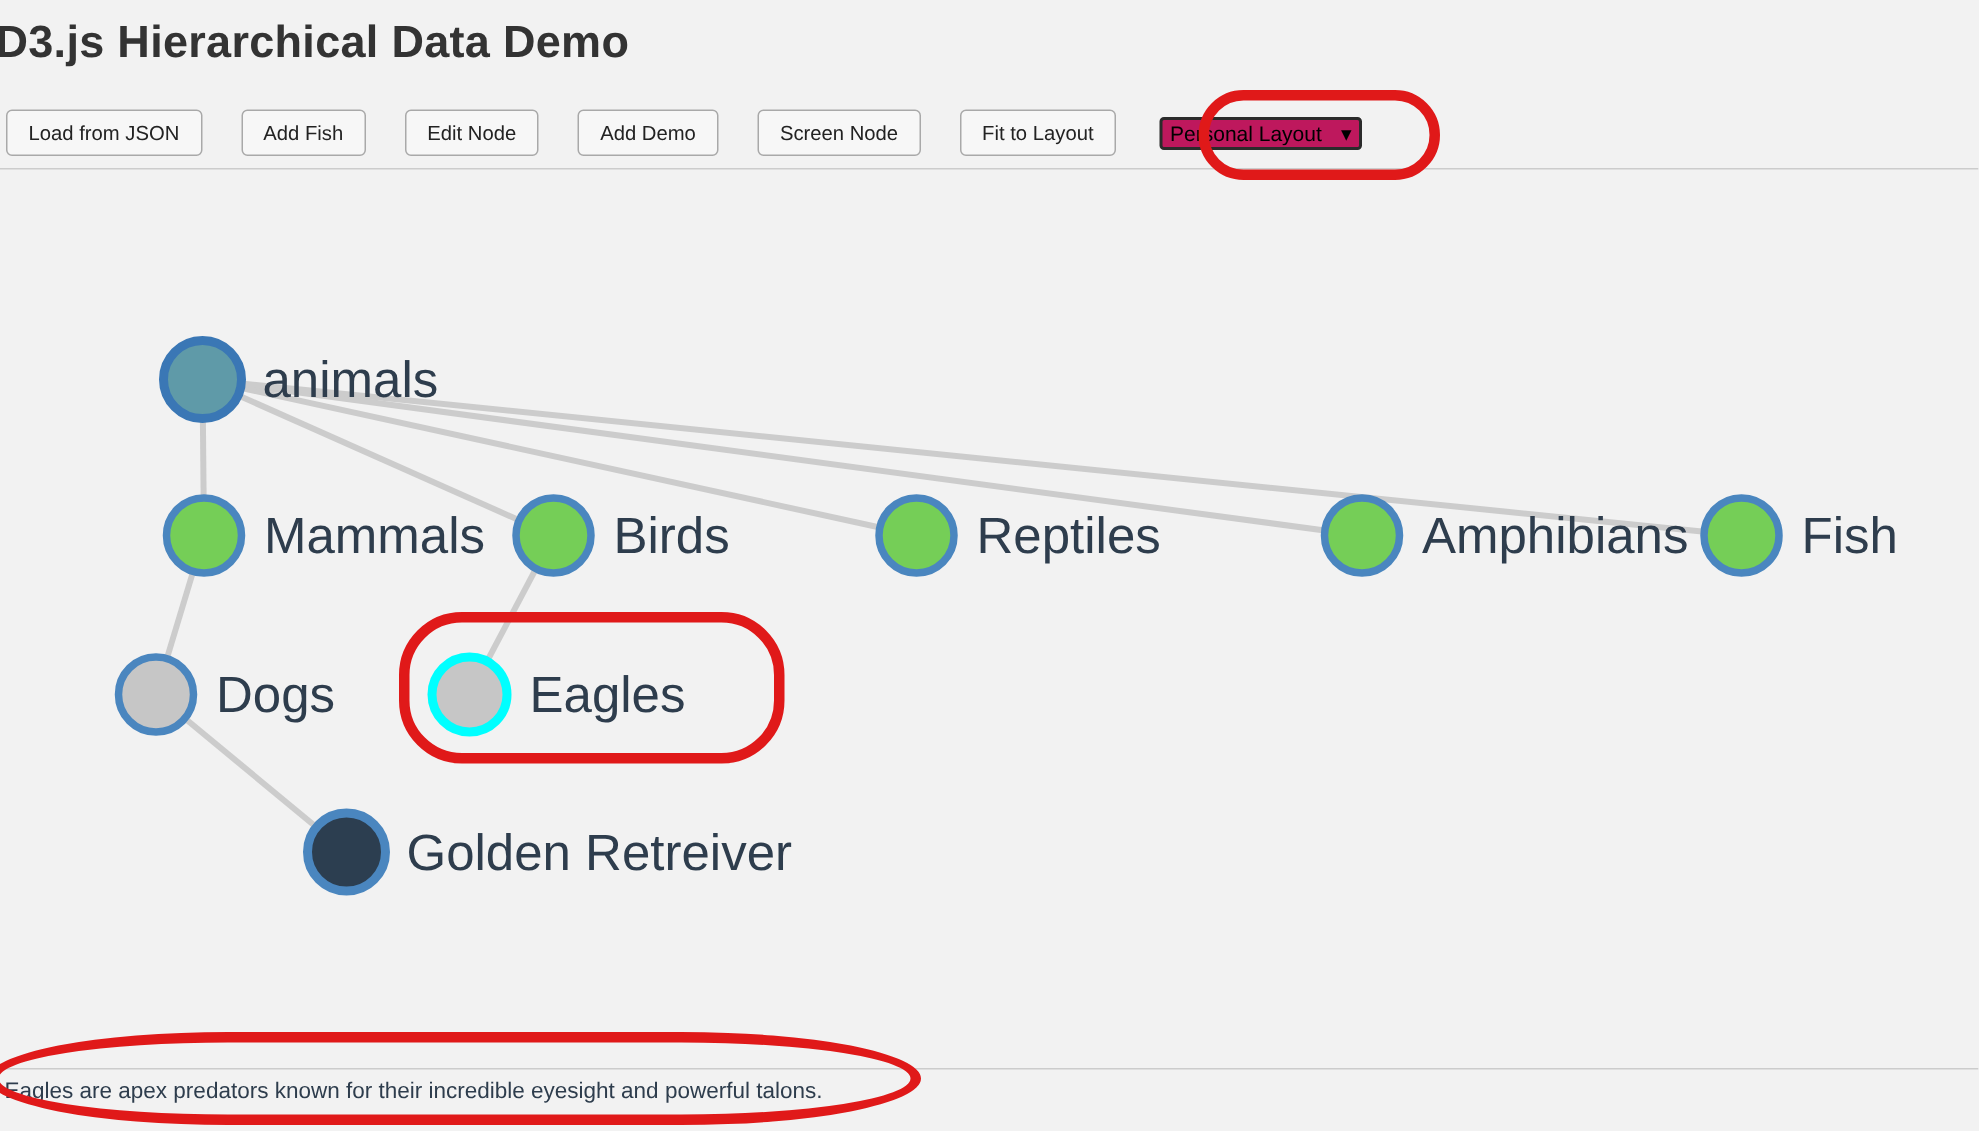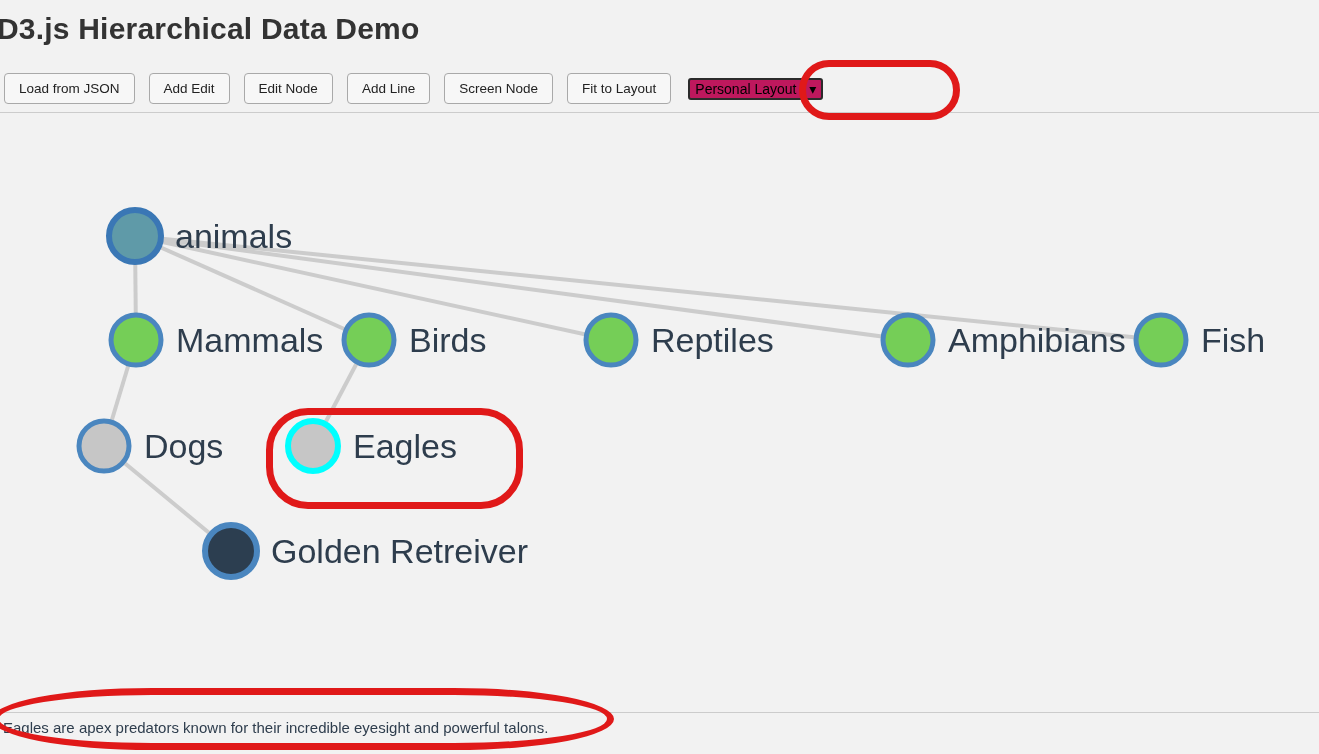--- a/index.html
+++ b/index.html
@@ -7,42 +7,42 @@
     width:1319px; height:754px; overflow:hidden;
     background:#f2f2f2;
     font-family:"Liberation Sans", sans-serif;
     position:relative;
   }
   .page-title {
     font-size:30px; font-weight:bold; color:#333;
     margin:12px 0 0 -3px; letter-spacing:0.2px;
   }
   .toolbar {
-    display:flex; align-items:center; gap:14px;
+    display:flex; align-items:center; gap:26px;
     margin-top:27px; padding:0 0 8px 4px;
     border-bottom:1px solid #ccc;
   }
   .toolbar button {
     font-family:inherit; font-size:13.5px; color:#222;
     background:#f7f7f7; border:1px solid #a9a9a9; border-radius:4px;
     padding:7px 14px; cursor:pointer; white-space:nowrap;
   }
   .select-wrap { position:relative; margin-left:3px; }
   .select-wrap select {
     font-family:inherit; font-size:14px; color:#000;
     background:#be185d; border:2px solid #2b2b2b; border-radius:3px;
     padding:1px 24px 1px 5px;
     appearance:none; -webkit-appearance:none; cursor:pointer;
   }
   .select-caret {
     position:absolute; right:7px; top:50%; transform:translateY(-52%);
     font-size:14px; color:#000; pointer-events:none;
   }
   .canvas {
-    position:absolute; left:0; top:96px; width:1319px; height:599px;
+    position:absolute; left:0; top:113px; width:1319px; height:599px;
   }
   .canvas svg { display:block; }
   .canvas text { font-family:"Liberation Sans", sans-serif; }
   .statusbar {
     position:absolute; left:0; top:712px; width:1319px; height:25px;
     border-top:1px solid #ccc;
     padding:6px 4px 0 3px;
     font-size:15px; color:#2e3d4d;
   }
   .annotation {
@@ -53,23 +53,23 @@
   .ann-eagles   { left:266px; top:408px; width:257px; height:101px; border-radius:42px; }
   .ann-status   { left:-8px;  top:688px; width:622px; height:62px;  border-radius:160px / 31px; }
 </style>
 </head>
 <body>
 
 <h1 class="page-title">D3.js Hierarchical Data Demo</h1>
 
 <div class="toolbar">
   <button>Load from JSON</button>
-  <button>Add Edit</button>
+  <button>Add Fish</button>
   <button>Edit Node</button>
-  <button>Add Line</button>
+  <button>Add Demo</button>
   <button>Screen Node</button>
   <button>Fit to Layout</button>
   <span class="select-wrap">
     <select>
       <option>Personal Layout</option>
     </select>
     <span class="select-caret">▾</span>
   </span>
 </div>
 

